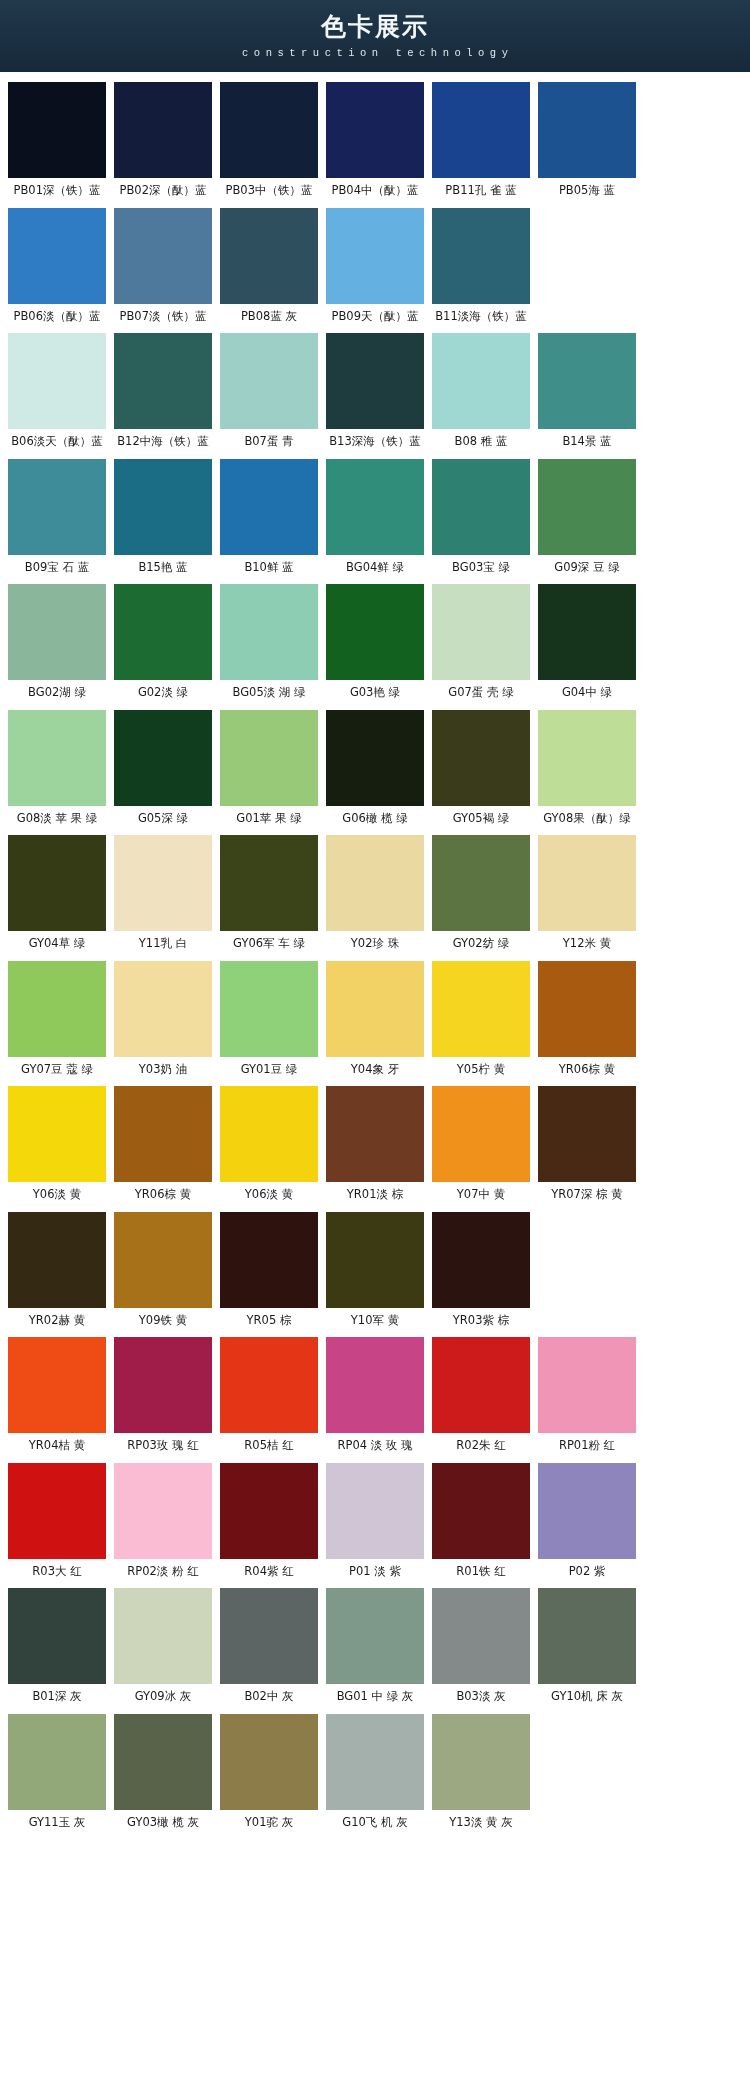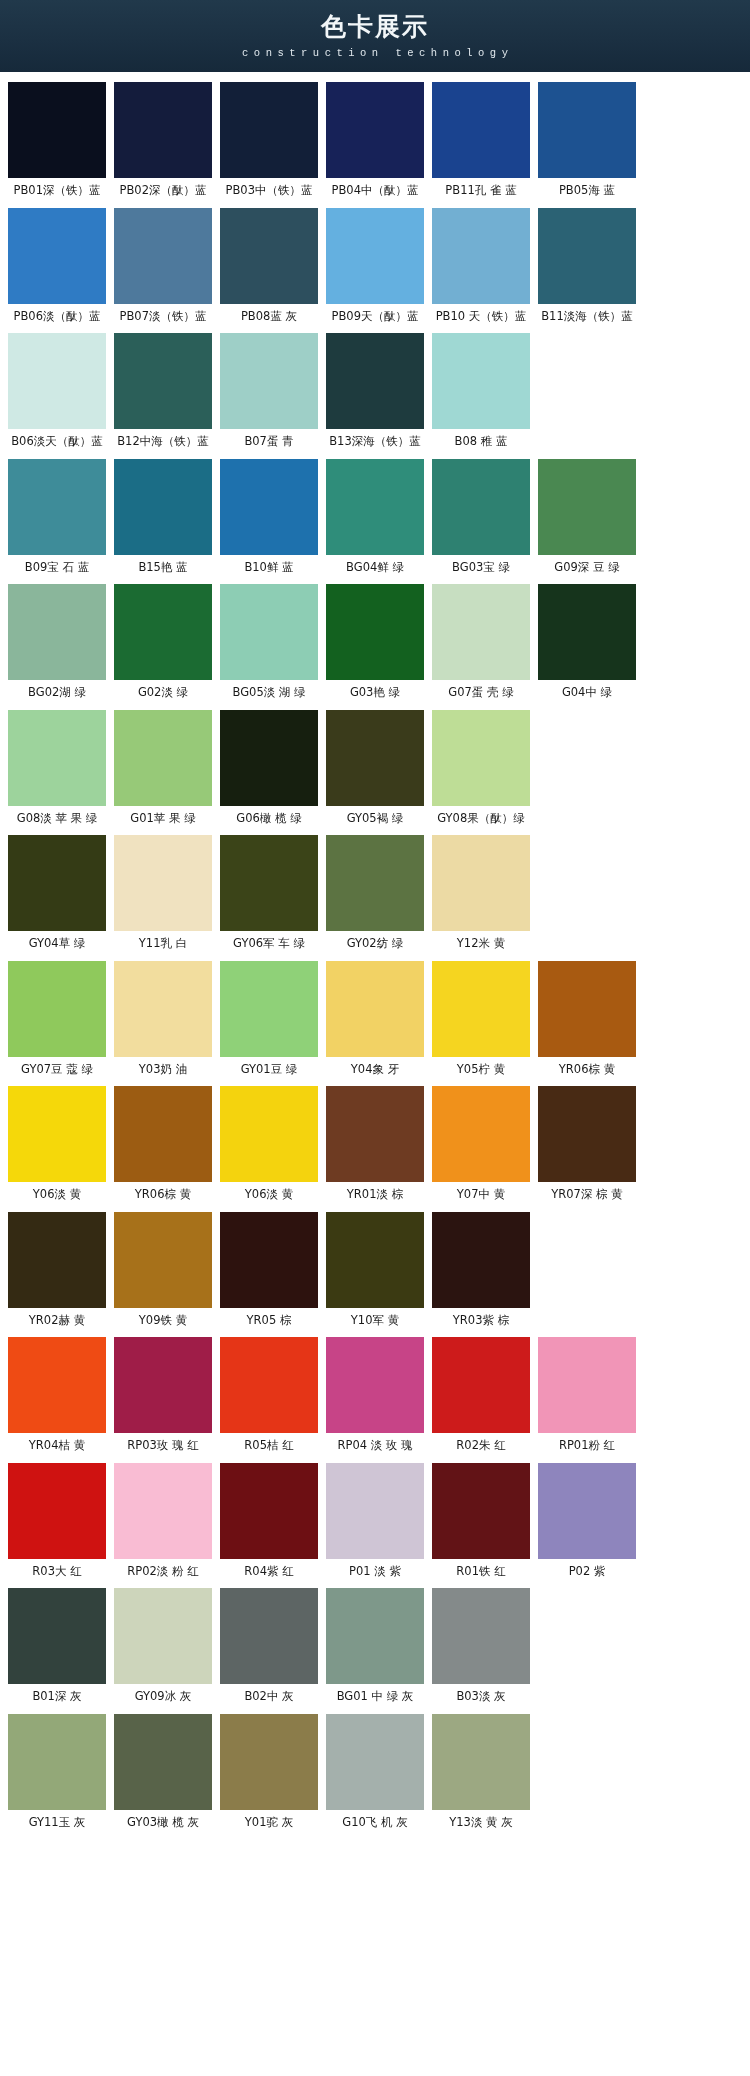--- a/index.html
+++ b/index.html
@@ -135,24 +135,20 @@
         </div>
         <div class="cell">
           <div class="chip" title="PB08蓝 灰" style="background-color: rgb(45, 79, 94);"></div>
           <div class="cap">PB08蓝 灰</div>
         </div>
         <div class="cell">
           <div class="chip" title="PB09天（酞）蓝" style="background-color: rgb(100, 176, 224);"></div>
           <div class="cap">PB09天（酞）蓝</div>
         </div>
         <div class="cell">
-          <div class="chip" title="PB10 天（铁）蓝" style="background-color: rgb(114, 175, 210);"></div>
-          <div class="cap">PB10 天（铁）蓝</div>
-        </div>
-        <div class="cell">
           <div class="chip" title="B11淡海（铁）蓝" style="background-color: rgb(43, 98, 116);"></div>
           <div class="cap">B11淡海（铁）蓝</div>
         </div>
       </div>
       <div class="row">
         <div class="cell">
           <div class="chip" title="B06淡天（酞）蓝" style="background-color: rgb(207, 233, 228);"></div>
           <div class="cap">B06淡天（酞）蓝</div>
         </div>
         <div class="cell">
@@ -164,20 +160,24 @@
           <div class="cap">B07蛋 青</div>
         </div>
         <div class="cell">
           <div class="chip" title="B13深海（铁）蓝" style="background-color: rgb(30, 59, 62);"></div>
           <div class="cap">B13深海（铁）蓝</div>
         </div>
         <div class="cell">
           <div class="chip" title="B08 稚 蓝" style="background-color: rgb(159, 216, 211);"></div>
           <div class="cap">B08 稚 蓝</div>
         </div>
+        <div class="cell">
+          <div class="chip" title="B14景 蓝" style="background-color: rgb(63, 142, 138);"></div>
+          <div class="cap">B14景 蓝</div>
+        </div>
       </div>
       <div class="row">
         <div class="cell">
           <div class="chip" title="B09宝 石 蓝" style="background-color: rgb(62, 140, 153);"></div>
           <div class="cap">B09宝 石 蓝</div>
         </div>
         <div class="cell">
           <div class="chip" title="B15艳 蓝" style="background-color: rgb(27, 109, 134);"></div>
           <div class="cap">B15艳 蓝</div>
         </div>
@@ -223,20 +223,24 @@
           <div class="chip" title="G04中 绿" style="background-color: rgb(22, 52, 28);"></div>
           <div class="cap">G04中 绿</div>
         </div>
       </div>
       <div class="row">
         <div class="cell">
           <div class="chip" title="G08淡 苹 果 绿" style="background-color: rgb(157, 211, 156);"></div>
           <div class="cap">G08淡 苹 果 绿</div>
         </div>
         <div class="cell">
+          <div class="chip" title="G05深 绿" style="background-color: rgb(15, 61, 30);"></div>
+          <div class="cap">G05深 绿</div>
+        </div>
+        <div class="cell">
           <div class="chip" title="G01苹 果 绿" style="background-color: rgb(151, 201, 120);"></div>
           <div class="cap">G01苹 果 绿</div>
         </div>
         <div class="cell">
           <div class="chip" title="G06橄 榄 绿" style="background-color: rgb(22, 31, 15);"></div>
           <div class="cap">G06橄 榄 绿</div>
         </div>
         <div class="cell">
           <div class="chip" title="GY05褐 绿" style="background-color: rgb(58, 59, 27);"></div>
           <div class="cap">GY05褐 绿</div>
@@ -253,20 +257,24 @@
         </div>
         <div class="cell">
           <div class="chip" title="Y11乳 白" style="background-color: rgb(240, 226, 192);"></div>
           <div class="cap">Y11乳 白</div>
         </div>
         <div class="cell">
           <div class="chip" title="GY06军 车 绿" style="background-color: rgb(59, 68, 24);"></div>
           <div class="cap">GY06军 车 绿</div>
         </div>
         <div class="cell">
+          <div class="chip" title="Y02珍 珠" style="background-color: rgb(235, 217, 162);"></div>
+          <div class="cap">Y02珍 珠</div>
+        </div>
+        <div class="cell">
           <div class="chip" title="GY02纺 绿" style="background-color: rgb(92, 115, 66);"></div>
           <div class="cap">GY02纺 绿</div>
         </div>
         <div class="cell">
           <div class="chip" title="Y12米 黄" style="background-color: rgb(236, 218, 164);"></div>
           <div class="cap">Y12米 黄</div>
         </div>
       </div>
       <div class="row">
         <div class="cell">
@@ -408,20 +416,24 @@
           <div class="cap">B02中 灰</div>
         </div>
         <div class="cell">
           <div class="chip" title="BG01 中 绿 灰" style="background-color: rgb(126, 152, 138);"></div>
           <div class="cap">BG01 中 绿 灰</div>
         </div>
         <div class="cell">
           <div class="chip" title="B03淡 灰" style="background-color: rgb(132, 138, 138);"></div>
           <div class="cap">B03淡 灰</div>
         </div>
+        <div class="cell">
+          <div class="chip" title="GY10机 床 灰" style="background-color: rgb(92, 107, 91);"></div>
+          <div class="cap">GY10机 床 灰</div>
+        </div>
       </div>
       <div class="row">
         <div class="cell">
           <div class="chip" title="GY11玉 灰" style="background-color: rgb(147, 168, 120);"></div>
           <div class="cap">GY11玉 灰</div>
         </div>
         <div class="cell">
           <div class="chip" title="GY03橄 榄 灰" style="background-color: rgb(88, 99, 73);"></div>
           <div class="cap">GY03橄 榄 灰</div>
         </div>

